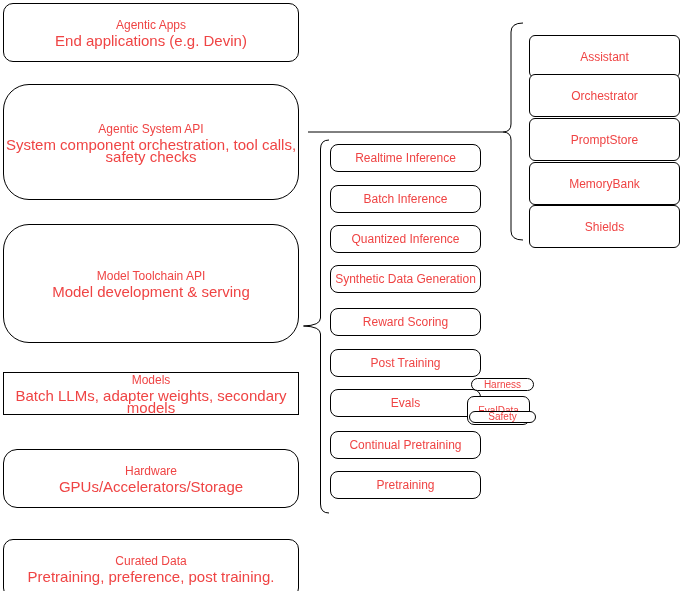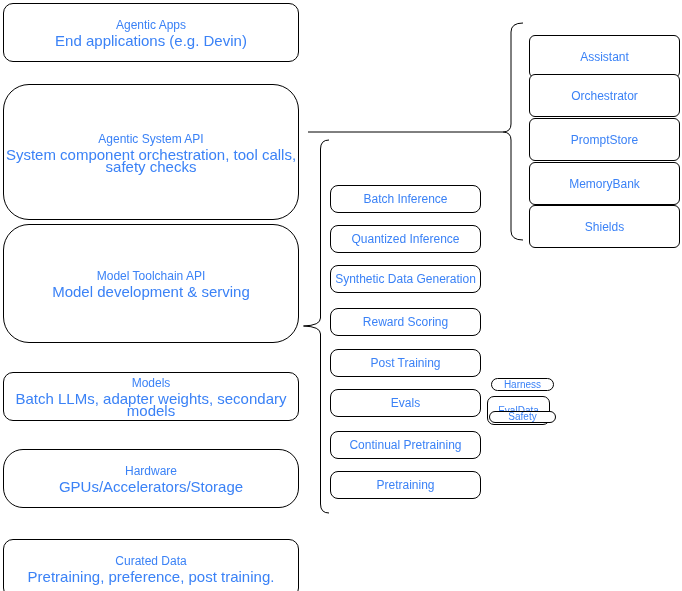--- a/index.html
+++ b/index.html
@@ -1,33 +1,33 @@
 <!DOCTYPE html>
 <html><head>
 <meta charset="utf-8">
 <style>
   html,body{margin:0;padding:0;background:#ffffff;}
   .canvas{
     position:relative;width:682px;height:591px;background:#ffffff;
-    font-family:"Liberation Sans",sans-serif;color:#3b82f6;overflow:hidden;
+    font-family:"Liberation Sans",sans-serif;color:#ef4444;overflow:hidden;
   }
   .box{
     position:absolute;border:1px solid #000;background:#fff;box-sizing:border-box;
     display:flex;flex-direction:column;align-items:center;justify-content:center;
     text-align:center;
   }
   .lbox{left:3px;width:296px;}
   .lbox .title{font-size:12px;line-height:15px;margin-bottom:2px;}
   .lbox .subtitle{font-size:15px;line-height:12px;}
   .mbox{left:330px;width:151px;height:28px;border-radius:8px;font-size:12px;}
   .rbox{left:529px;width:151px;height:43px;border-radius:6px;font-size:12px;}
   .pill{
     position:absolute;border:1px solid #000;background:#fff;border-radius:7px;
     box-sizing:border-box;display:flex;align-items:center;justify-content:center;
-    font-size:10px;line-height:1;margin-left:20px;
+    font-size:10px;line-height:1;
   }
   svg.overlay{position:absolute;left:0;top:0;pointer-events:none;}
   svg.overlay path{fill:none;stroke:#000;stroke-width:1;}
 </style>
 </head>
 <body>
 
 <div class="canvas">
 
   <svg class="overlay" width="682" height="591" viewBox="0 0 682 591">
@@ -37,45 +37,46 @@
     <path d="M523,23 Q511,23 511,32 L511,124 Q511,131.5 503.5,132 Q511,132.5 511,140 L511,231 Q511,240 523,240"></path>
 
     <path d="M329,140 Q320.5,140 320.5,149 L320.5,318 Q320.5,325.5 303.5,326 Q320.5,326.5 320.5,334 L320.5,504 Q320.5,513 329,513"></path>
   </svg>
 
   <div class="box lbox" style="top:3px;height:59px;border-radius:10px">
     <div class="title">Agentic Apps</div>
     <div class="subtitle">End applications (e.g. Devin)</div>
   </div>
 
-  <div class="box lbox" style="top:84px;height:136px;border-radius:26px">
+  <div class="box lbox" style="top:84px;height:116px;border-radius:26px">
     <div class="title">Agentic System API</div>
     <div class="subtitle">System component orchestration, tool calls, safety checks</div>
   </div>
 
   <div class="box lbox" style="top:224px;height:119px;border-radius:26px">
     <div class="title">Model Toolchain API</div>
     <div class="subtitle">Model development &amp; serving</div>
   </div>
 
-  <div class="box lbox" style="top:372px;height:49px;border-radius:10px">
+  <div class="box lbox" style="top:372px;height:43px;border-radius:0">
     <div class="title">Models</div>
     <div class="subtitle">Batch LLMs, adapter weights, secondary models</div>
   </div>
 
-  <div class="box lbox" style="top:449px;height:59px;border-radius:20px">
+  <div class="box lbox" style="top:449px;height:59px;border-radius:14px">
     <div class="title">Hardware</div>
     <div class="subtitle">GPUs/Accelerators/Storage</div>
   </div>
 
   <div class="box lbox" style="top:539px;height:59px;border-radius:10px">
     <div class="title">Curated Data</div>
     <div class="subtitle">Pretraining, preference, post training.</div>
   </div>
 
+  <div class="box mbox" style="top:144px">Realtime Inference</div>
   <div class="box mbox" style="top:185px">Batch Inference</div>
   <div class="box mbox" style="top:225px">Quantized Inference</div>
   <div class="box mbox" style="top:265px">Synthetic Data Generation</div>
   <div class="box mbox" style="top:308px">Reward Scoring</div>
   <div class="box mbox" style="top:349px">Post Training</div>
   <div class="box mbox" style="top:389px">Evals</div>
   <div class="box mbox" style="top:431px">Continual Pretraining</div>
   <div class="box mbox" style="top:471px">Pretraining</div>
 
   <div class="pill" style="left:471px;top:378px;width:63px;height:13px">Harness</div>

